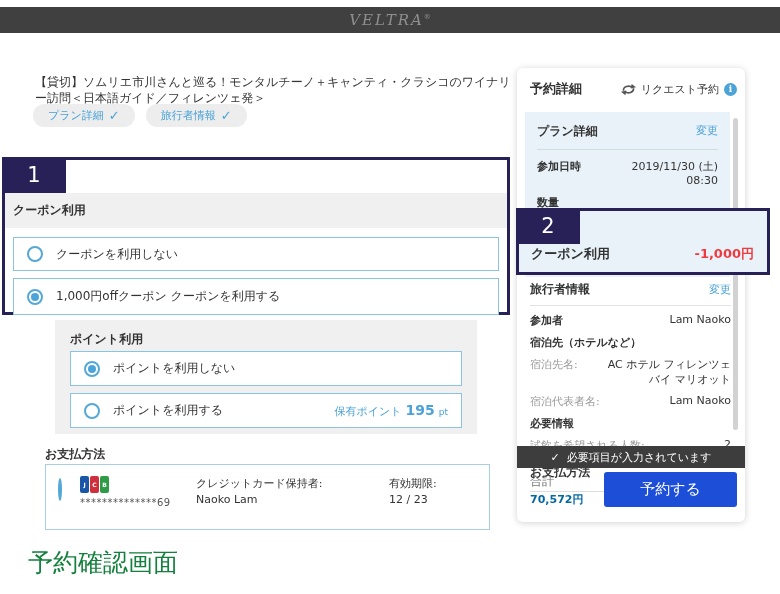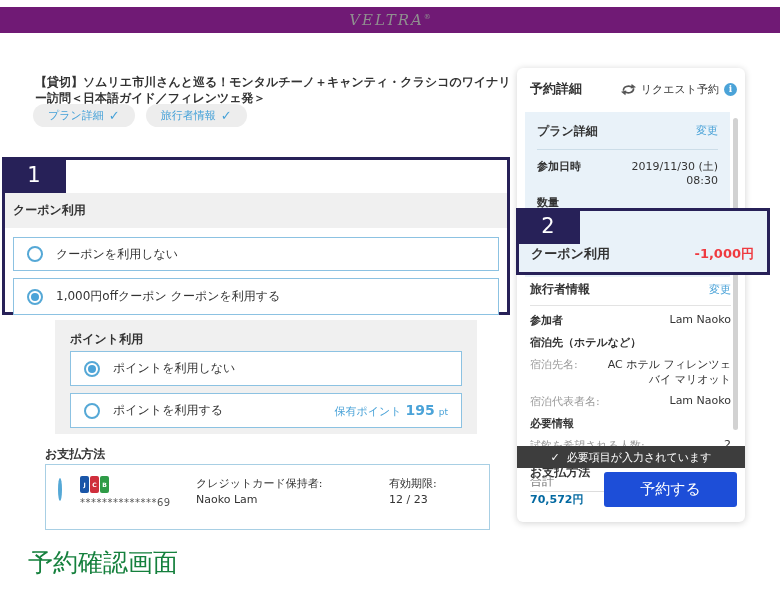--- a/index.html
+++ b/index.html
@@ -2,28 +2,28 @@
 <html><head>
 <meta charset="utf-8">
 <style>
   * { margin:0; padding:0; box-sizing:border-box; }
   html,body { width:780px; height:594px; background:#fff; overflow:hidden;
     font-family:"DejaVu Sans","Liberation Sans",sans-serif; color:#333; }
   .abs { position:absolute; }
 
   
   .top-band { position:absolute; top:7px; left:0; width:780px; height:26px;
-    background:#701a75; display:flex; align-items:center; justify-content:center; }
+    background:#404040; display:flex; align-items:center; justify-content:center; }
   .logo { font-family:"DejaVu Serif","Liberation Serif",serif; font-style:italic;
     color:#8f8f8f; font-size:15px; letter-spacing:2px; }
   .logo sup { font-size:7px; letter-spacing:0; }
 
   
   .title { position:absolute; left:35px; top:74px; width:482px; font-size:12px;
-    font-weight:bold; line-height:16px; color:#333; }
+    font-weight:normal; line-height:16px; color:#333; }
   .badges { position:absolute; left:33px; top:104px; display:flex; gap:11px; }
   .badge { background:#ededed; border-radius:12px; height:23px; padding:0 15px;
     display:flex; align-items:center; gap:5px; font-size:11px; color:#45a1d8; }
   .badge .chk { font-size:13px; font-weight:bold; }
 
   
   .radio { width:16px; height:16px; min-width:16px; border-radius:50%;
     border:2px solid #55a8d6; background:#fff; position:relative; }
   .radio.sel::after { content:""; position:absolute; inset:2px; border-radius:50%;
     background:#4ba3d8; }

